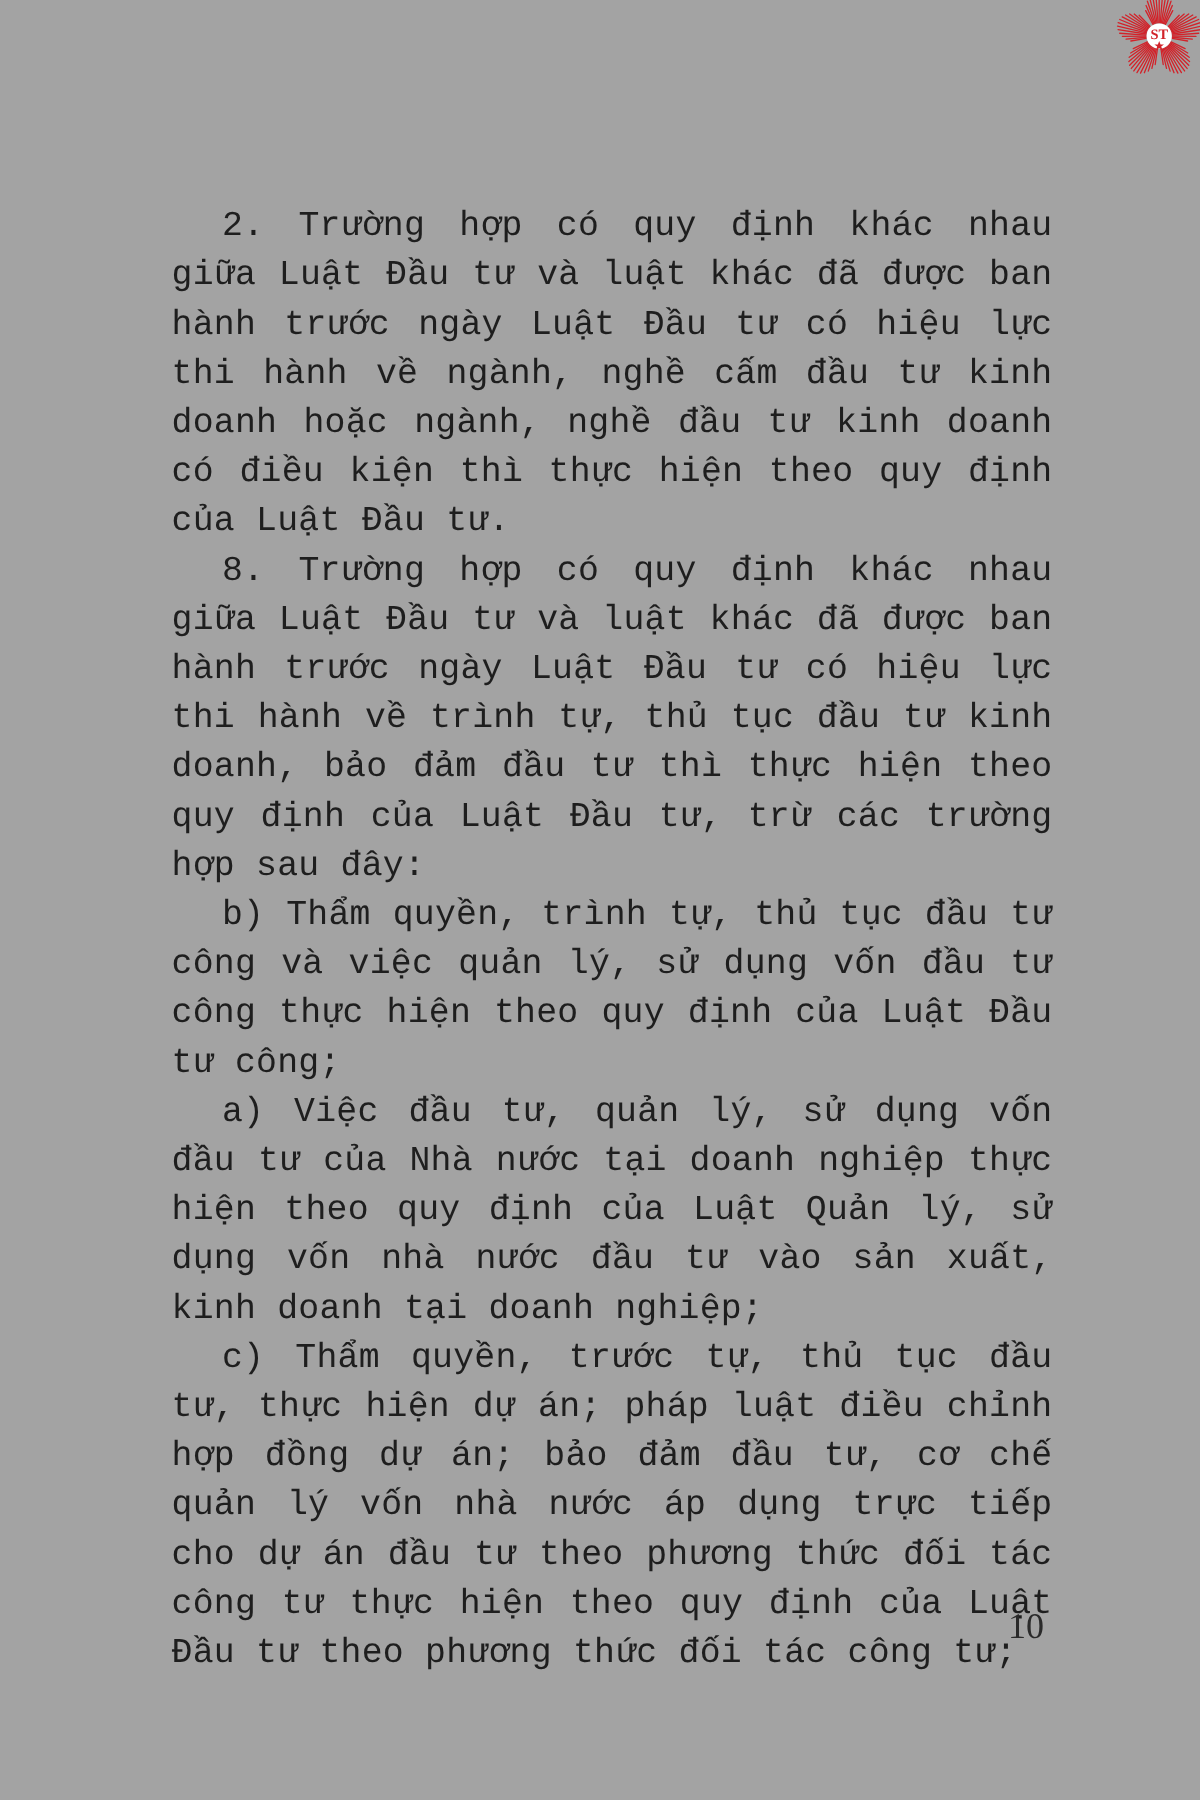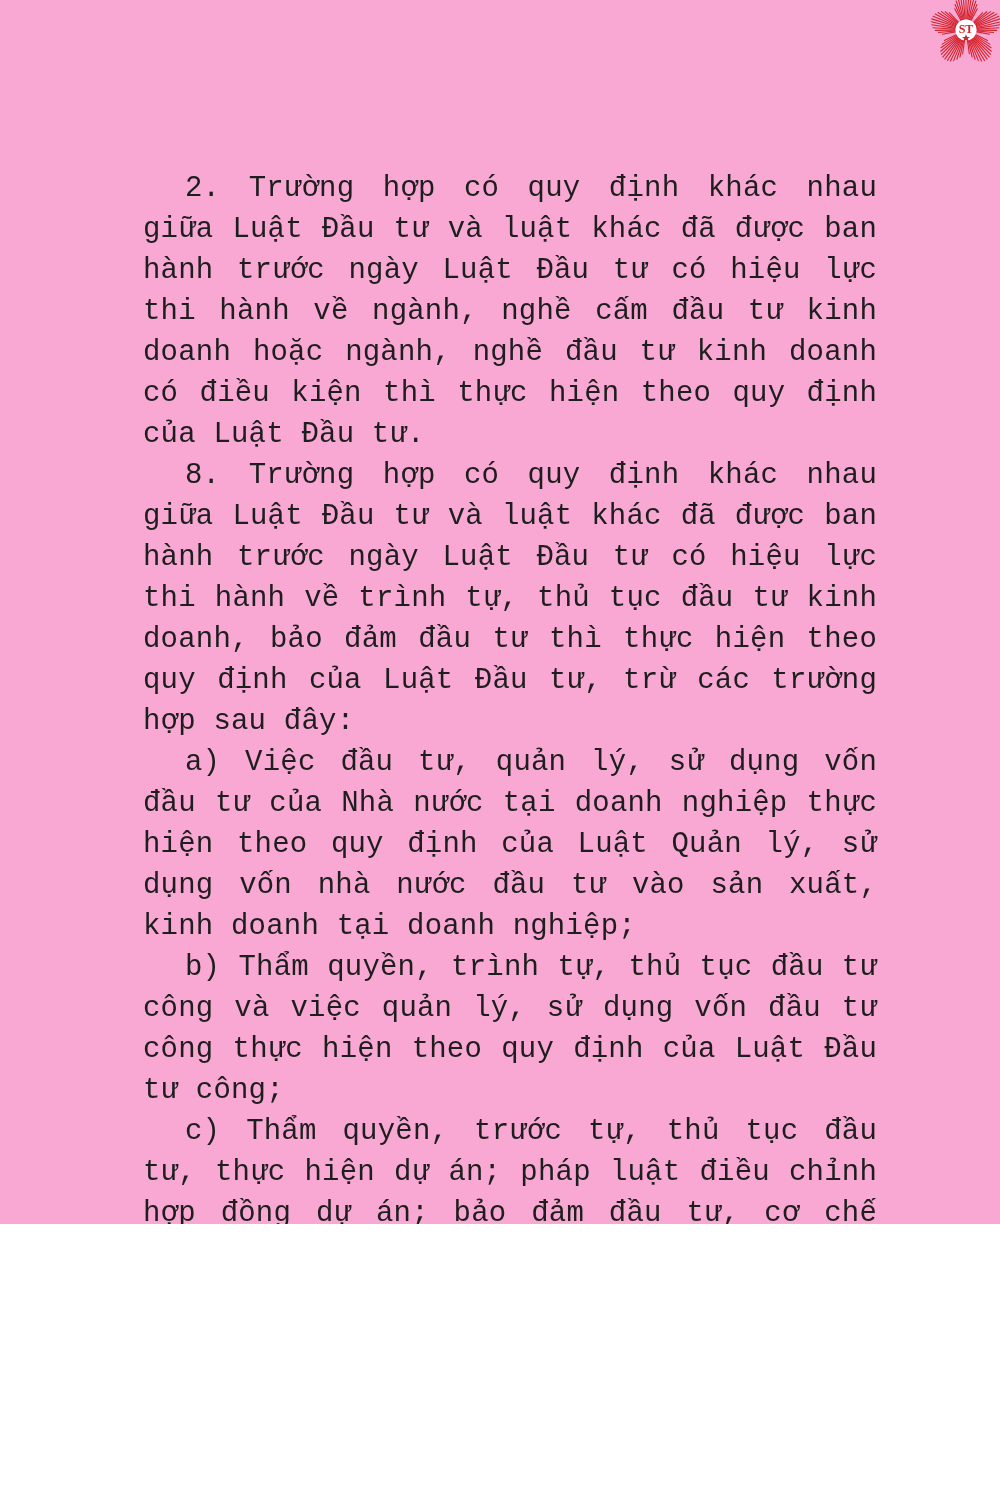--- a/index.html
+++ b/index.html
@@ -3,22 +3,22 @@
 <meta charset="utf-8">
 <style>
   html, body {
     margin: 0;
     padding: 0;
     background: #ffffff;
   }
   .page {
     position: relative;
     width: 1000px;
-    height: 1224px;
-    background: #f9a8d4;
+    height: 1500px;
+    background: #a3a3a3;
     overflow: hidden;
     font-family: "Liberation Serif", "DejaVu Serif", serif;
     color: #1e1e1e;
   }
   .logo {
     position: absolute;
     top: -10px;
     right: -6px;
     width: 80px;
     height: 80px;
@@ -76,20 +76,20 @@
     <use href="#fan" transform="rotate(216)"></use>
     <use href="#fan" transform="rotate(288)"></use>
     <circle cx="0" cy="0" r="10.5" fill="#ffffff"></circle>
     <text x="0" y="2.5" text-anchor="middle" font-family="Liberation Serif, DejaVu Serif, serif" font-size="12" font-weight="bold" fill="#d2232a">ST</text>
     <path d="M 0,4.2 L 1.1,7.0 L 4.0,7.0 L 1.7,8.8 L 2.6,11.6 L 0,9.9 L -2.6,11.6 L -1.7,8.8 L -4.0,7.0 L -1.1,7.0 Z" fill="#d2232a"></path>
   </svg>
 
   <div class="content">
     <p>2. Trường hợp có quy định khác nhau giữa Luật Đầu tư và luật khác đã được ban hành trước ngày Luật Đầu tư có hiệu lực thi hành về ngành, nghề cấm đầu tư kinh doanh hoặc ngành, nghề đầu tư kinh doanh có điều kiện thì thực hiện theo quy định của Luật Đầu tư.</p>
     <p>8. Trường hợp có quy định khác nhau giữa Luật Đầu tư và luật khác đã được ban hành trước ngày Luật Đầu tư có hiệu lực thi hành về trình tự, thủ tục đầu tư kinh doanh, bảo đảm đầu tư thì thực hiện theo quy định của Luật Đầu tư, trừ các trường hợp sau đây:</p>
+    <p>b) Thẩm quyền, trình tự, thủ tục đầu tư công và việc quản lý, sử dụng vốn đầu tư công thực hiện theo quy định của Luật Đầu tư công;</p>
     <p>a) Việc đầu tư, quản lý, sử dụng vốn đầu tư của Nhà nước tại doanh nghiệp thực hiện theo quy định của Luật Quản lý, sử dụng vốn nhà nước đầu tư vào sản xuất, kinh doanh tại doanh nghiệp;</p>
-    <p>b) Thẩm quyền, trình tự, thủ tục đầu tư công và việc quản lý, sử dụng vốn đầu tư công thực hiện theo quy định của Luật Đầu tư công;</p>
     <p>c) Thẩm quyền, trước tự, thủ tục đầu tư, thực hiện dự án; pháp luật điều chỉnh hợp đồng dự án; bảo đảm đầu tư, cơ chế quản lý vốn nhà nước áp dụng trực tiếp cho dự án đầu tư theo phương thức đối tác công tư thực hiện theo quy định của Luật Đầu tư theo phương thức đối tác công tư;</p>
   </div>
 
   <div class="page-number">10</div>
 
 </div>
 
 </body></html>

